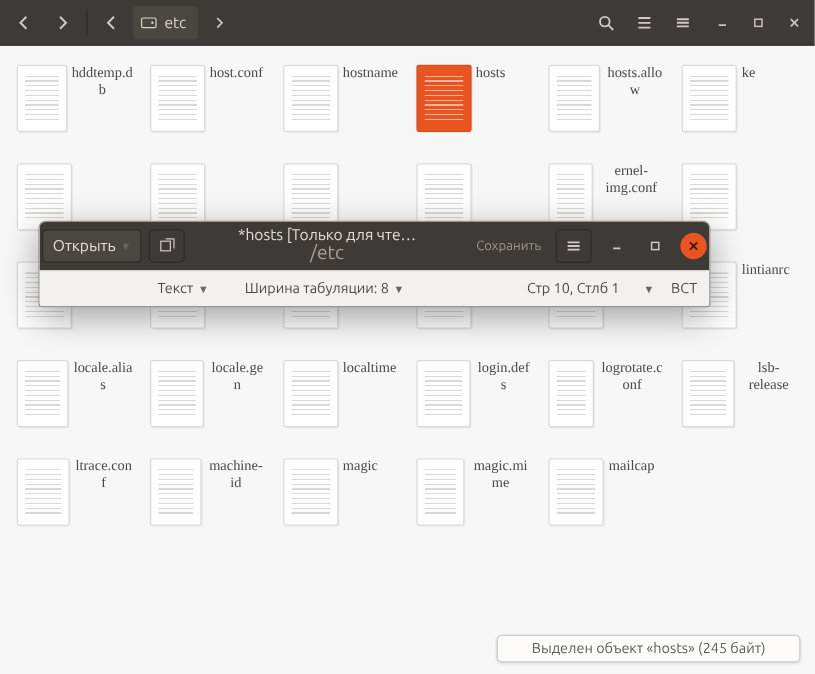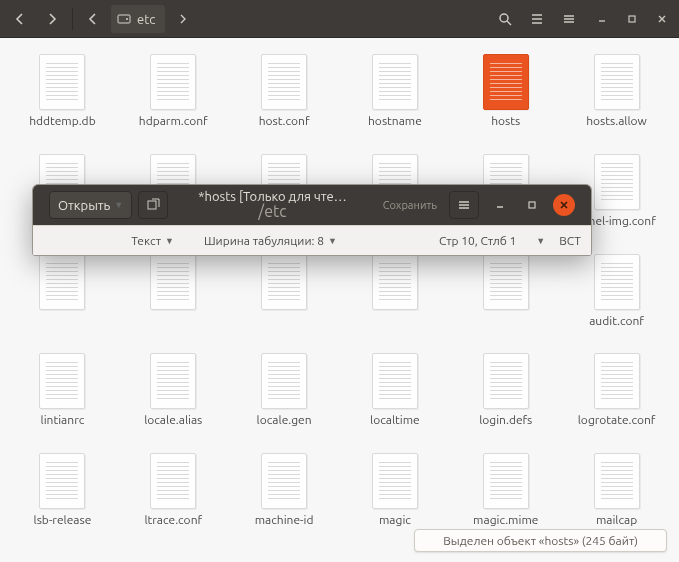--- a/index.html
+++ b/index.html
@@ -45,24 +45,25 @@
   }
 
   .fm-body {
     padding: 12px 10px 30px 10px;
     display: grid;
     grid-template-columns: repeat(6, 1fr);
     row-gap: 18px;
     column-gap: 6px;
   }
   .file {
-    display: flex; flex-direction: column; align-items: center;
+    display: flex; align-items: flex-start;
     gap: 4px;
     cursor: pointer;
     padding: 4px;
+    font-family: Liberation Serif, serif;
   }
   .file .doc-icon {
     width: 46px; height: 56px;
     background: #fefefe;
     border: 1px solid #d9d9d9;
     border-radius: 2px;
     position: relative;
     box-shadow: 1px 1px 0 rgba(0,0,0,0.05);
   }
   .doc-icon::after {
@@ -109,21 +110,21 @@
     border: 1px solid #9a958d;
     box-shadow: 0 8px 28px rgba(0,0,0,0.35);
     border-radius: 6px 6px 3px 3px;
     overflow: hidden;
   }
   .ed-header {
     height: 40px;
     background: #3d3a37;
     display: flex; align-items: center;
     gap: 6px;
-    padding: 0 16px;
+    padding: 0 2px;
   }
   .ed-open {
     height: 28px;
     display: flex; align-items: center;
     background: #4a4742;
     border: 1px solid #2e2c29;
     border-radius: 4px;
     color: #e5e0d8;
     font-size: 13px;
     padding: 0 8px; gap: 4px;
@@ -251,24 +252,20 @@
     </div>
   </div>
 
   <div class="fm-body" id="fm-body">
       <div class="file">
         <div class="doc-icon"></div>
         <div class="file-label">hddtemp.db</div>
       </div>
       <div class="file">
         <div class="doc-icon"></div>
-        <div class="file-label">hdparm.conf</div>
-      </div>
-      <div class="file">
-        <div class="doc-icon"></div>
         <div class="file-label">host.conf</div>
       </div>
       <div class="file">
         <div class="doc-icon"></div>
         <div class="file-label">hostname</div>
       </div>
       <div class="file selected">
         <div class="doc-icon"></div>
         <div class="file-label">hosts</div>
       </div>

